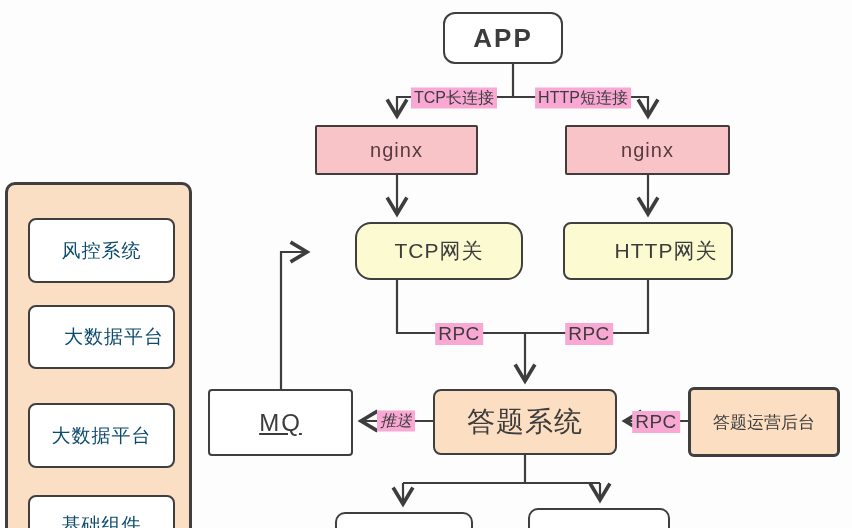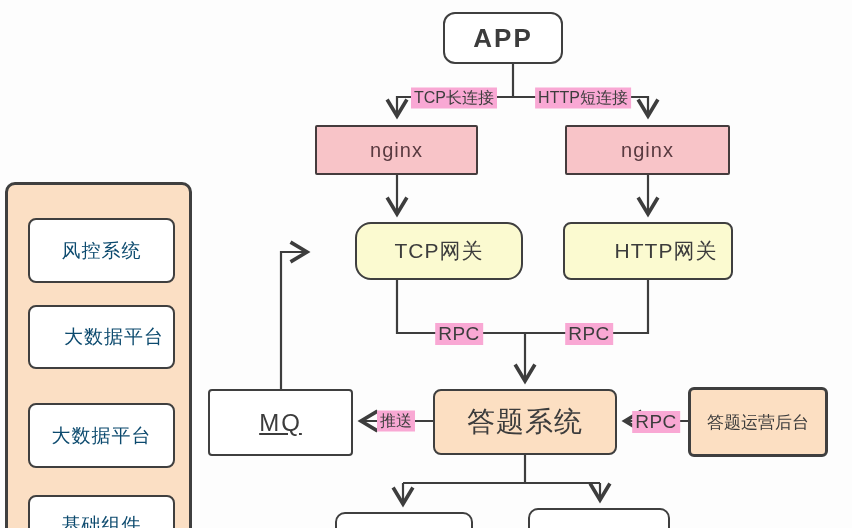--- a/index.html
+++ b/index.html
@@ -15,21 +15,21 @@
     box-sizing:border-box;border:2px solid #3f3f3f;background:#ffffff;
     color:#3c3c3c;font-size:19px;z-index:2;letter-spacing:1px;white-space:nowrap;
   }
   .n-app{left:443px;top:12px;width:120px;height:52px;border-radius:12px;font-size:26px;font-weight:bold;letter-spacing:2px;}
   .n-nginx-l{left:315px;top:125px;width:163px;height:50px;border-radius:2px;background:#f8c4c8;color:#593a40;font-size:20px;border-color:#453c3d;}
   .n-nginx-r{left:565px;top:125px;width:165px;height:50px;border-radius:2px;background:#f8c4c8;color:#593a40;font-size:20px;border-color:#453c3d;}
   .n-tcpgw{left:315px;top:222px;width:168px;height:58px;border-radius:16px;background:#fbfad0;font-size:21px;margin-left:40px;}
   .n-httpgw{left:563px;top:222px;width:170px;height:58px;border-radius:8px;background:#fbfad0;font-size:21px;padding-left:36px;}
   .n-answer{left:433px;top:389px;width:184px;height:66px;border-radius:8px;background:#fcdfc2;border-width:2.5px;font-size:28px;}
   .n-mq{left:208px;top:389px;width:145px;height:67px;border-radius:4px;font-size:24px;letter-spacing:2px;text-decoration:underline;}
-  .n-admin{left:688px;top:387px;width:140px;height:70px;border-radius:6px;background:#fcdfc2;border-width:3px;font-size:17px;letter-spacing:0;}
+  .n-admin{left:688px;top:387px;width:152px;height:70px;border-radius:6px;background:#fcdfc2;border-width:3px;font-size:17px;letter-spacing:0;}
   .n-bottom-l{left:335px;top:512px;width:138px;height:40px;border-radius:10px;}
   .n-bottom-r{left:528px;top:508px;width:142px;height:44px;border-radius:10px;}
   .sidebar{
     position:absolute;left:5px;top:182px;width:187px;height:400px;
     box-sizing:border-box;border:3px solid #3f3f3f;border-radius:10px;
     background:#fbdfc4;z-index:2;
   }
   .sb-item{
     position:absolute;left:20px;width:147px;height:65px;
     display:flex;align-items:center;justify-content:center;
@@ -103,17 +103,17 @@
   </div>
 
   <div class="edge-label" style="left:454px;top:98px;">TCP长连接</div>
 
   <div class="edge-label" style="left:583px;top:98px;">HTTP短连接</div>
 
   <div class="edge-label el-rpc" style="left:459px;top:334px;">RPC</div>
 
   <div class="edge-label el-rpc" style="left:589px;top:334px;">RPC</div>
 
-  <div class="edge-label" style="left:396px;top:421px;">推送</div>
+  <div class="edge-label" style="left:396px;top:421px;font-style:italic;">推送</div>
 
   <div class="edge-label el-rpc" style="left:656px;top:422px;">RPC</div>
 
 </div>
 
 </body></html>

